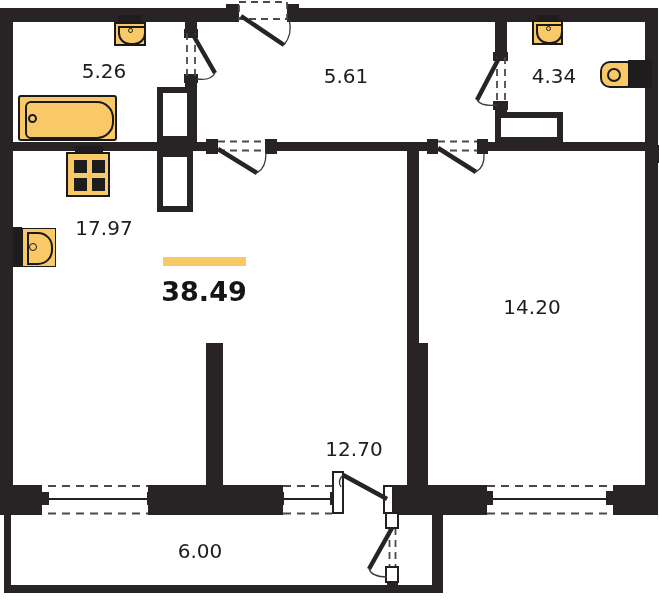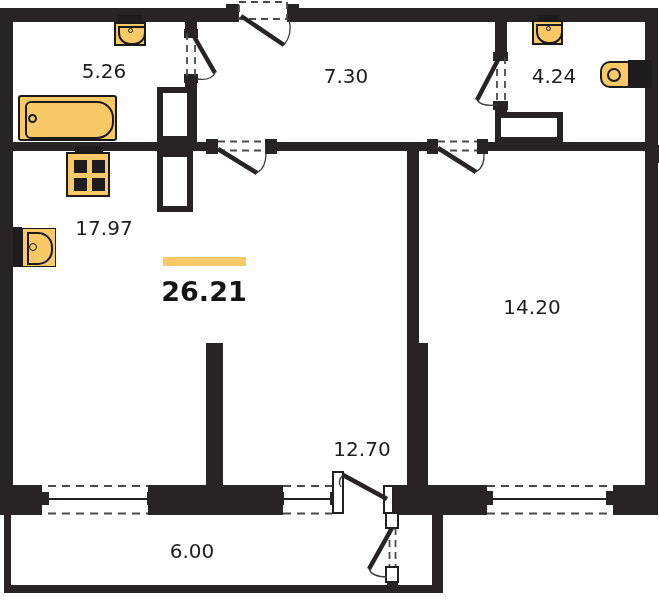--- a/index.html
+++ b/index.html
@@ -166,23 +166,23 @@
       <path d="M215,73 Q211,81 197,79"></path>
       <path d="M477,100 Q482,107 497,105"></path>
       <path d="M257,173 Q266,168 266,153"></path>
       <path d="M476,172 Q485,167 484,153"></path>
       <path d="M343,475 Q337,481 341,487"></path>
       <path d="M369,569 Q372,577 387,577"></path>
     </g>
   </svg>
 
   <div class="lbl" style="left:104px;top:71px;">5.26</div>
-  <div class="lbl" style="left:346px;top:76px;">7.30</div>
-  <div class="lbl" style="left:554px;top:76px;">4.24</div>
+  <div class="lbl" style="left:346px;top:76px;">5.61</div>
+  <div class="lbl" style="left:554px;top:76px;">4.34</div>
   <div class="lbl" style="left:104px;top:228px;">17.97</div>
   <div class="lbl" style="left:532px;top:307px;">14.20</div>
-  <div class="lbl" style="left:362px;top:449px;">12.70</div>
-  <div class="lbl" style="left:192px;top:551px;">6.00</div>
+  <div class="lbl" style="left:354px;top:449px;">12.70</div>
+  <div class="lbl" style="left:200px;top:551px;">6.00</div>
 
   <div class="accentbar" style="left:163px;top:257px;width:83px;height:9px;"></div>
-  <div class="total-lbl" style="left:204px;top:291px;">26.21</div>
+  <div class="total-lbl" style="left:204px;top:291px;">38.49</div>
 
 </div>
 
 </body></html>

